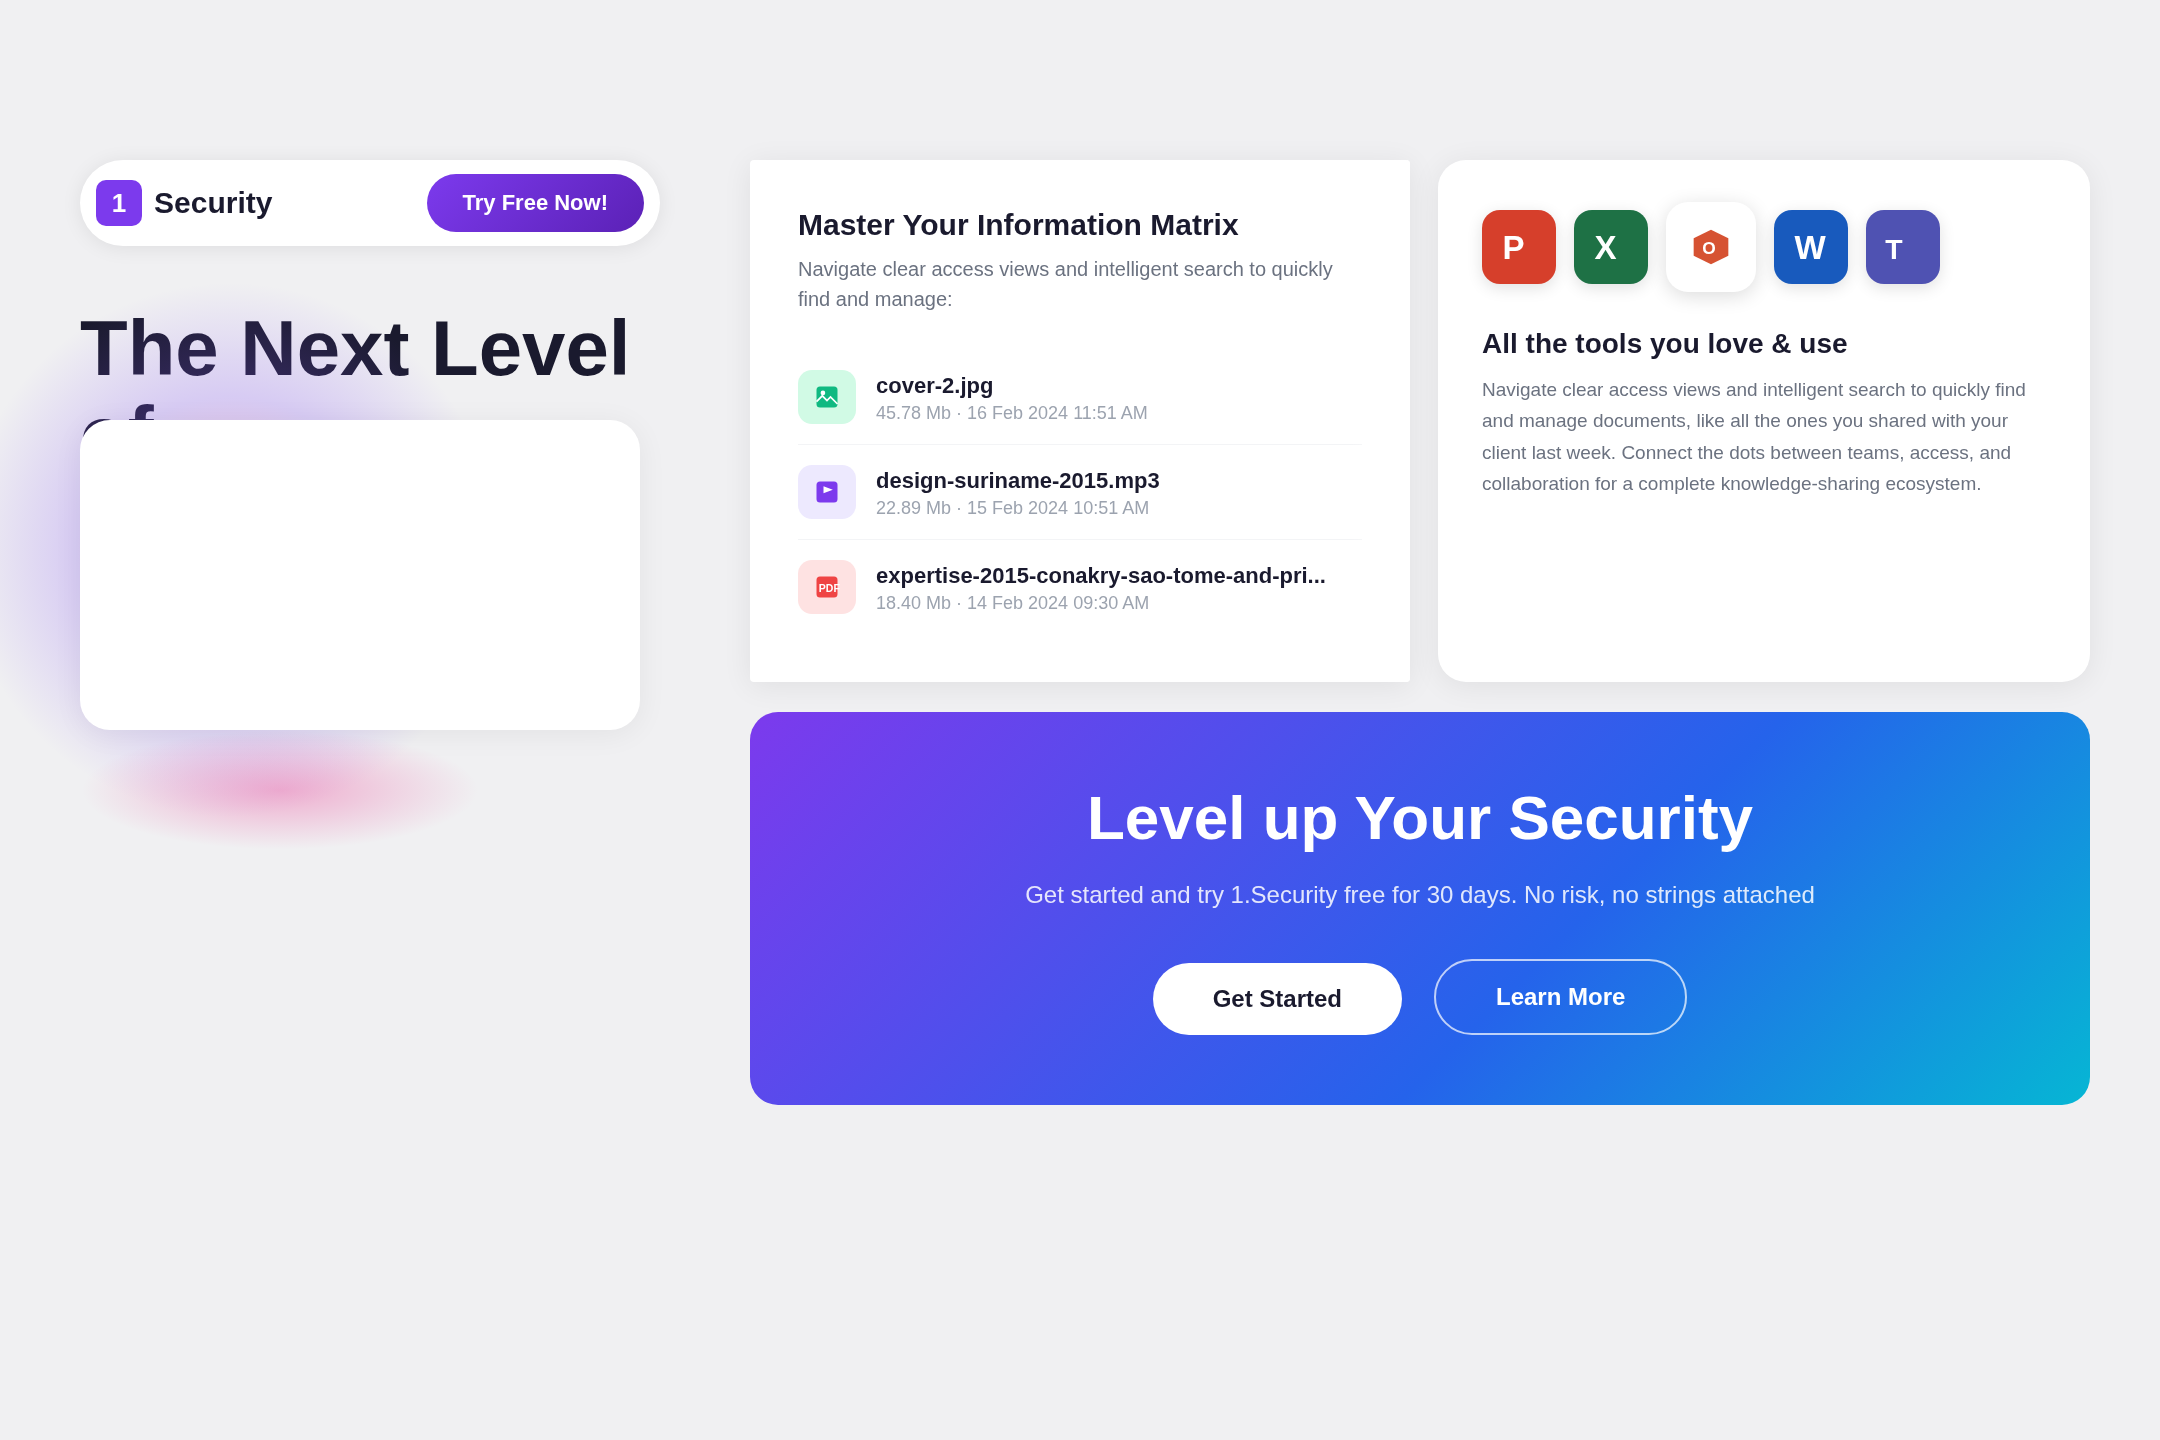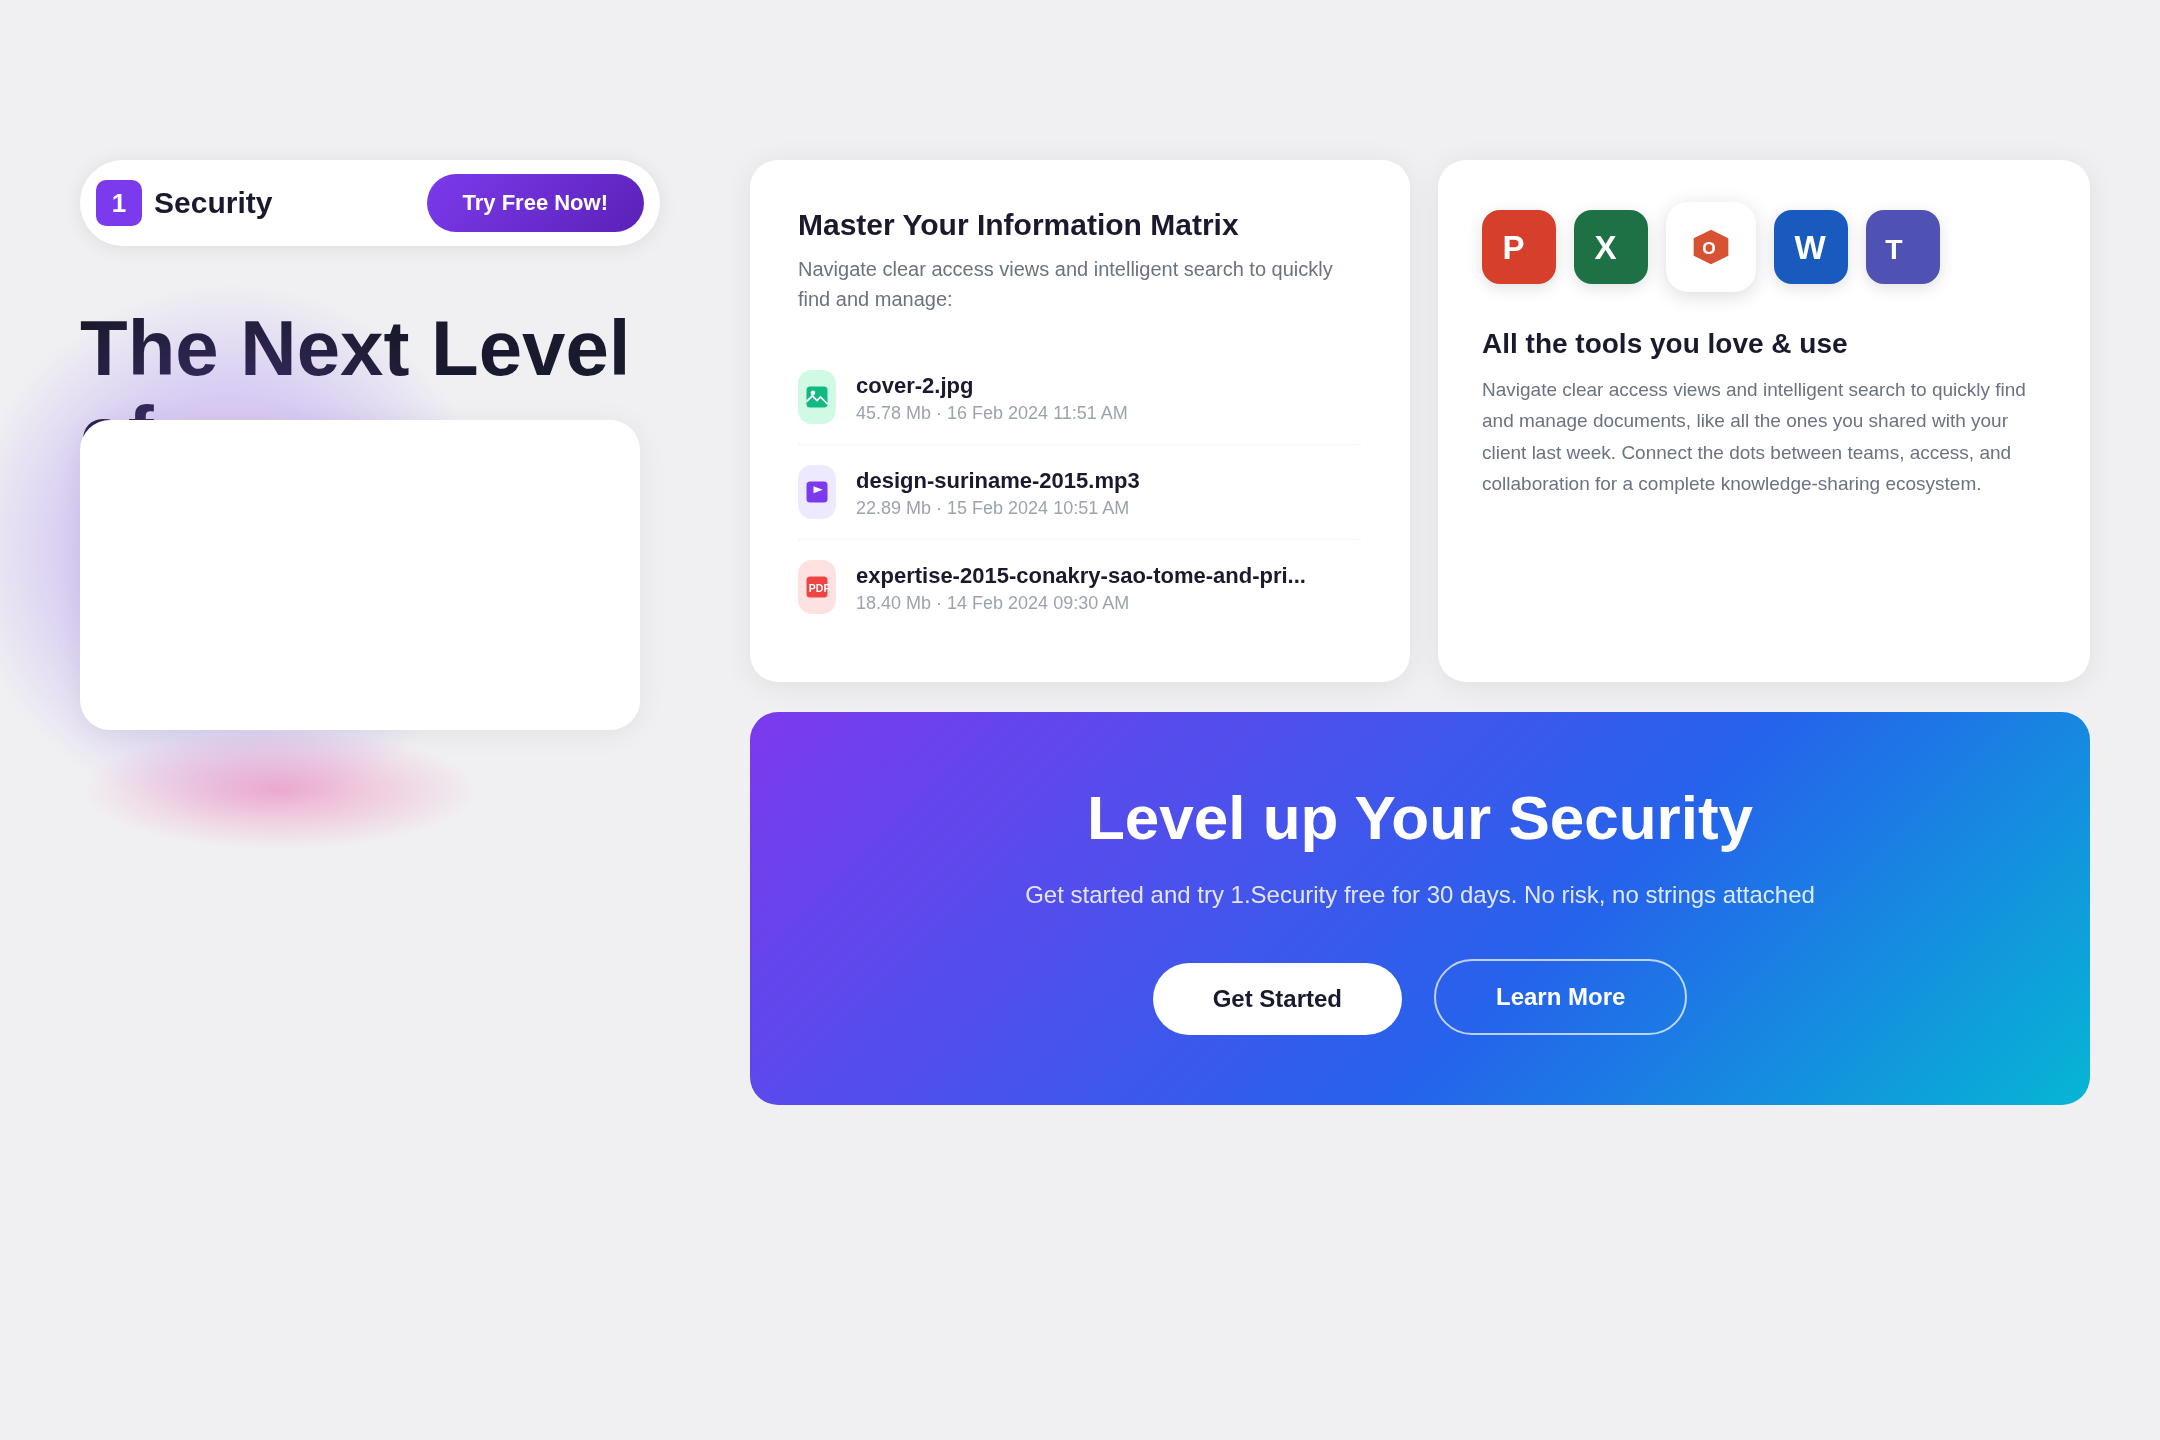--- a/index.html
+++ b/index.html
@@ -135,21 +135,21 @@
 
     
     .top-row {
       display: flex;
       gap: 28px;
     }
 
     
     .info-matrix-card {
       background: #ffffff;
-      border-radius: 28px;
+      border-radius: 4px;
       padding: 48px 48px;
       width: 660px;
       box-shadow: 0 4px 30px rgba(0,0,0,0.07);
       overflow: hidden;
     }
 
     .card-title {
       font-size: 30px;
       font-weight: 800;
       color: #1a1a2e;
@@ -170,21 +170,21 @@
       gap: 20px;
       padding: 20px 0;
       border-bottom: 1px solid #f3f4f6;
     }
 
     .file-item:last-child {
       border-bottom: none;
     }
 
     .file-icon {
-      width: 38px;
+      width: 58px;
       height: 54px;
       border-radius: 14px;
       display: flex;
       align-items: center;
       justify-content: center;
       font-size: 22px;
       flex-shrink: 0;
     }
 
     .file-icon.green { background: #d1fae5; }

